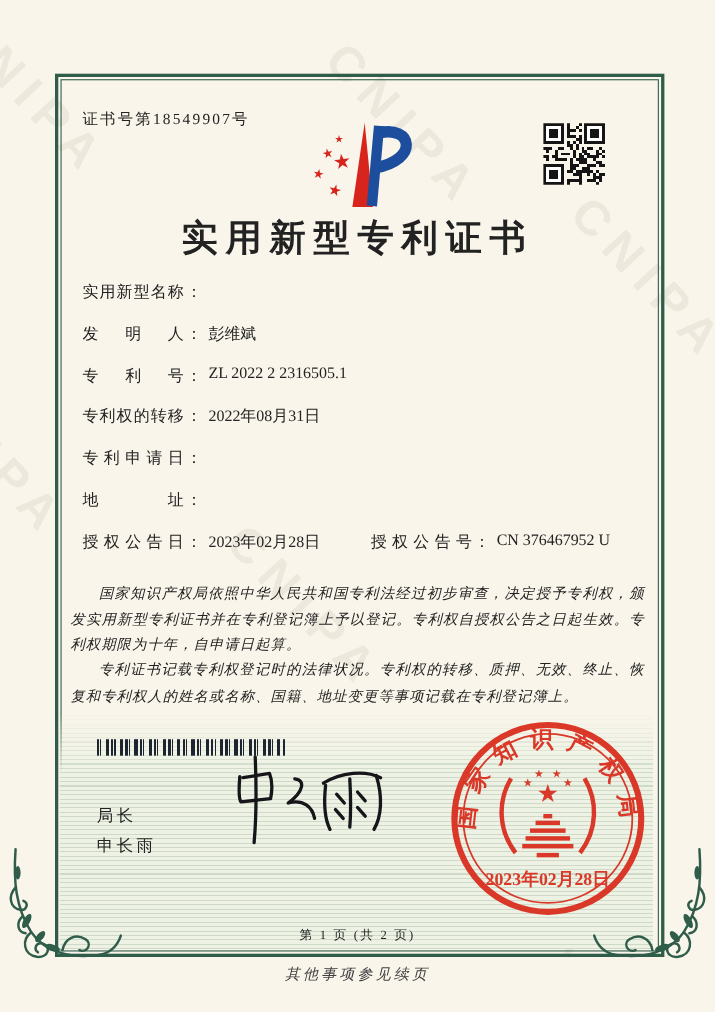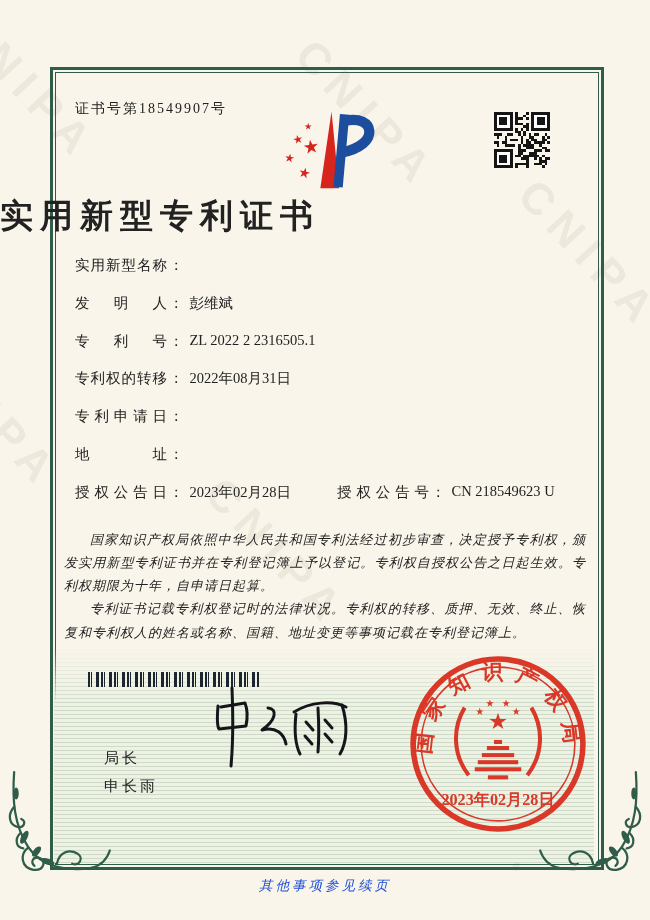--- a/index.html
+++ b/index.html
@@ -18,40 +18,40 @@
   
   .green-zone{position:absolute;left:54px;top:648px;width:540px;height:215px;z-index:1;
       background-color:#edf2e5;
       background-image:repeating-linear-gradient(0deg,rgba(96,132,92,.22) 0 1px,rgba(0,0,0,0) 1px 4px);
       -webkit-mask:linear-gradient(180deg,transparent 0,#000 55px);
       mask:linear-gradient(180deg,transparent 0,#000 55px);}
   .content{position:absolute;inset:0;z-index:2;}
   .certno{left:75px;top:100px;font-size:14px;letter-spacing:2px;}
   .logo{left:281px;top:106px;width:116px;height:84px;}
   .qr{left:494px;top:112px;width:56px;height:56px;}
-  .title{left:0;top:194px;width:650px;font-size:33px;font-weight:bold;
+  .title{left:0;top:194px;width:650px;text-align:center;font-size:33px;font-weight:bold;
          letter-spacing:7px;}
   .fields{left:75px;top:256px;width:510px;font-size:14.5px;}
   .frow{height:37.8px;display:flex;align-items:flex-start;white-space:nowrap;}
   .flabel{display:inline-block;width:92px;text-align:justify;text-align-last:justify;}
   .fsep{padding:0 6px 0 2px;}
   .fpair{display:flex;white-space:nowrap;}
   .fpair.first{width:262px;}
   .paras{left:64px;top:528px;width:522px;font-size:13px;line-height:1.78;
          font-style:italic;letter-spacing:1px;text-align:justify;}
   .paras p{margin:0;text-indent:2em;}
   .barcode{left:88px;top:672px;width:172px;height:15px;
       background:repeating-linear-gradient(90deg,#1d2630 0 2px,transparent 2px 3px,
       #1d2630 3px 4px,transparent 4px 8px,#1d2630 8px 11px,transparent 11px 13px);}
-  .director{left:104px;top:728px;font-size:15px;line-height:28px;letter-spacing:3px;margin-top:16px;}
+  .director{left:88px;top:728px;font-size:15px;line-height:28px;letter-spacing:3px;}
   .sig{left:192px;top:682px;width:168px;height:104px;}
   .seal{left:407px;top:653px;width:182px;height:182px;opacity:.93;}
   .pagefoot{left:0;top:843px;width:650px;text-align:center;font-size:11.5px;letter-spacing:2px;}
   .contnote{left:0;top:877px;width:650px;text-align:center;font-size:13.5px;
-            font-style:italic;letter-spacing:3px;color:#1d4ed8;}
+            font-style:italic;letter-spacing:3px;color:#404040;}
   .orn{position:absolute;width:112px;height:112px;z-index:3;}
   .orn.bl{left:6px;top:766px;}
   .orn.br{left:532px;top:766px;transform:scaleX(-1);}
 </style>
 </head>
 <body>
 
 <div class="wm" style="left:-18px;top:2px">CNIPA</div>
 <div class="wm" style="left:322px;top:30px">CNIPA</div>
 <div class="wm" style="left:-55px;top:330px">CNIPA</div>
@@ -284,21 +284,21 @@
     </div>
     <div class="frow">
       <span class="fpair first">
         <span class="flabel">授权公告日</span>
           <span class="fsep">：</span>
         <span>2023年02月28日</span>
       </span>
       <span class="fpair">
         <span class="flabel">授权公告号</span>
           <span class="fsep">：</span>
-        <span>CN 218549623 U</span>
+        <span>CN 376467952 U</span>
       </span>
     </div>
   </div>
 
   <div class="abs paras">
     <p>国家知识产权局依照中华人民共和国专利法经过初步审查，决定授予专利权，颁发实用新型专利证书并在专利登记簿上予以登记。专利权自授权公告之日起生效。专利权期限为十年，自申请日起算。</p>
     <p>专利证书记载专利权登记时的法律状况。专利权的转移、质押、无效、终止、恢复和专利权人的姓名或名称、国籍、地址变更等事项记载在专利登记簿上。</p>
   </div>
 
   <div class="abs barcode"></div>
@@ -343,14 +343,15 @@
       <rect x="74" y="99" width="32" height="4"></rect>
       <rect x="70" y="106" width="40" height="4"></rect>
       <rect x="67" y="113" width="46" height="4"></rect>
       <rect x="80" y="121" width="20" height="4"></rect>
       <path d="M57,54 C45,74 45,100 61,121" fill="none" stroke="#d92a1a" stroke-width="4"></path>
       <path d="M123,54 C135,74 135,100 119,121" fill="none" stroke="#d92a1a" stroke-width="4"></path>
       <text x="90" y="150" text-anchor="middle" font-size="16" font-weight="bold" font-family="'Liberation Serif','DejaVu Serif',serif">2023年02月28日</text>
     </g>
   </svg>
 
+  <div class="abs pagefoot">第 1 页 (共 2 页)</div>
   <div class="abs contnote">其他事项参见续页</div>
 </div>
 
 </body></html>

